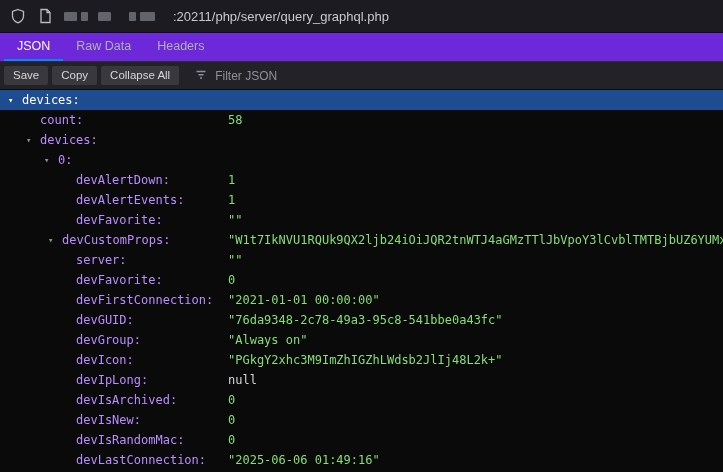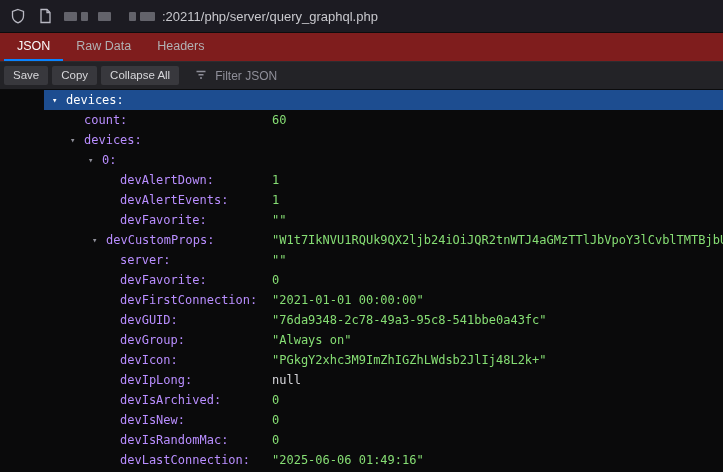--- a/index.html
+++ b/index.html
@@ -14,25 +14,25 @@
   
   .topbar {
     height:33px; background:#1c1b22; border-bottom:1px solid #0c0c0d;
     display:flex; align-items:center; padding:0 10px; gap:12px;
   }
   .topbar .icn { display:flex; align-items:center; flex:none; }
   .urlarea { display:flex; align-items:center; gap:4px; min-width:0; }
   .blk { display:inline-block; height:9px; background:#63636b; border-radius:1px; flex:none; }
   .blk.w1{width:13px;} .blk.w2{width:7px;} .blk.w3{width:13px; margin-left:6px;}
   .blk.w4{width:7px; margin-left:14px;} .blk.w5{width:15px;}
-  .urltext { color:#c8c8cd; font-size:13px; margin-left:3px; white-space:nowrap;text-align:center; }
+  .urltext { color:#c8c8cd; font-size:13px; margin-left:14px; white-space:nowrap;text-align:center; }
 
   
   .tabbar {
-    height:29px; background:#7f1d1d; display:flex; align-items:stretch;
+    height:29px; background:#6d28d9; display:flex; align-items:stretch;
     border-bottom:1px solid #2c2c30; padding-left:4px;
   }
   .tab {
     padding:0 13px; display:flex; align-items:center;
     font-size:12.5px; color:#b1b1b3; cursor:default; border-bottom:2px solid transparent;
   }
   .tab.active { color:#f9f9fa; border-bottom:2px solid #0a84ff; }
 
   
   .toolbar {
@@ -47,21 +47,20 @@
   .filterwrap input {
     background:transparent; border:0; outline:none; color:#d7d7db;
     font-size:12px; font-family:inherit; width:160px;
   }
   .filterwrap input::placeholder { color:#8f8f99; opacity:1; }
 
   
   .tree {
     font-family:"DejaVu Sans Mono", monospace; font-size:12px; color:#d7d7db;
     background:#0a0a0b;
-    margin-left:44px;
   }
   .row {
     display:grid; grid-template-columns:228px 1fr;
     height:20px; line-height:20px; white-space:nowrap;
   }
   .k { padding-left:8px; display:flex; overflow:hidden; }
   .ind { flex:none; }
   .l0 .ind{width:0;} .l1 .ind{width:18px;} .l2 .ind{width:36px;} .l3 .ind{width:54px;}
   .tg { width:14px; flex:none; color:#8f8f99; font-size:9px; }
   .tg.on::before { content:"▾"; }
@@ -126,21 +125,21 @@
       </div>
     <div class="v"></div>
   </div>
 
   <div class="row l1">
     <div class="k">
         <span class="ind"></span>
         <span class="tg"></span>
         <span class="key">count:</span>
       </div>
-    <div class="v">60</div>
+    <div class="v">58</div>
   </div>
 
   <div class="row l1">
     <div class="k">
         <span class="ind"></span>
         <span class="tg on"></span>
         <span class="key">devices:</span>
       </div>
     <div class="v"></div>
   </div>

